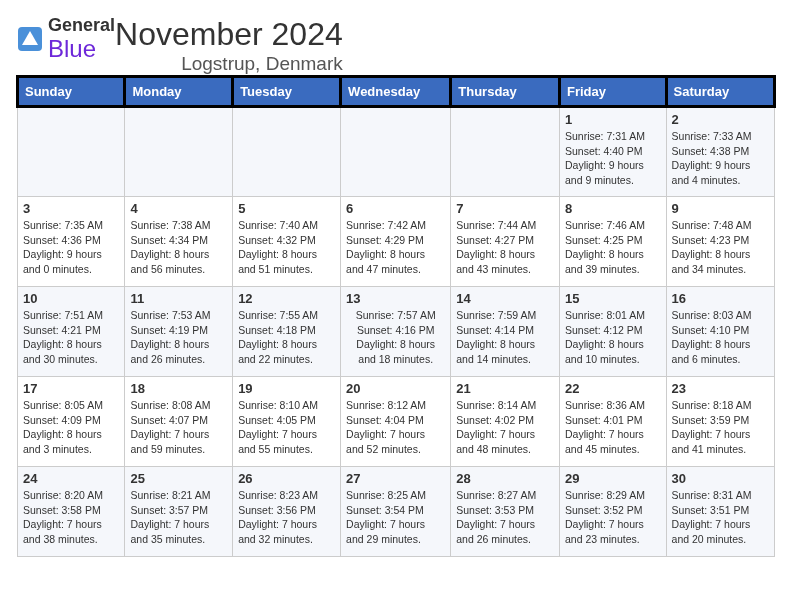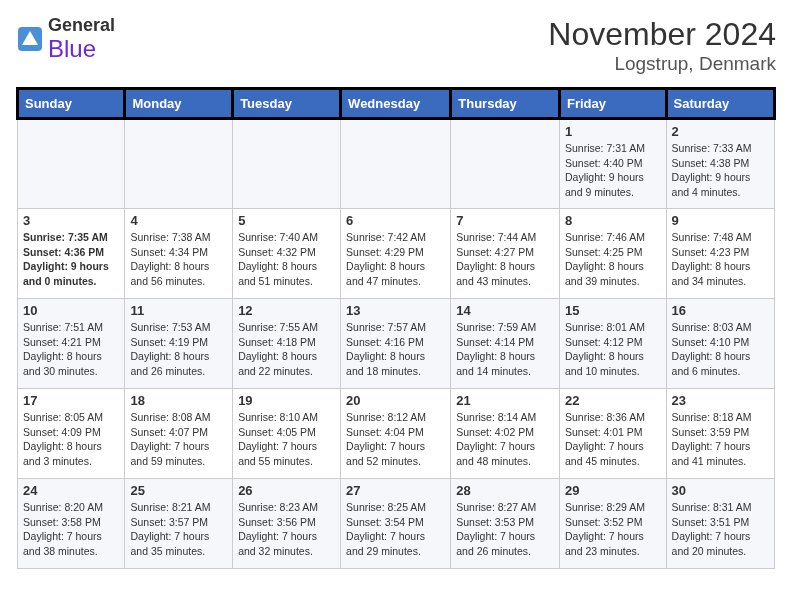--- a/index.html
+++ b/index.html
@@ -5,23 +5,21 @@
     * { box-sizing: border-box; margin: 0; padding: 0; }
     body {
       font-family: Arial, sans-serif;
       background: #fff;
       width: 792px;
       min-height: 612px;
       padding: 16px;
     }
     .header {
       display: flex;
-      justify-content: space-between;
       align-items: flex-start;
-      margin-bottom: 12px;
     }
     .logo {
       display: flex;
       align-items: center;
     }
     .logo-text {
       display: flex;
       flex-direction: column;
       line-height: 1.1;
     }
@@ -148,21 +146,21 @@
           <span class="day-number">2</span>
           <div class="day-info" style="white-space: pre-line;">Sunrise: 7:33 AM
 Sunset: 4:38 PM
 Daylight: 9 hours
 and 4 minutes.</div>
         </td>
       </tr>
       <tr>
         <td>
           <span class="day-number">3</span>
-          <div class="day-info" style="white-space: pre-line; font-weight: bold;">Sunrise: 7:35 AM
+          <div class="day-info" style="white-space: pre-line;">Sunrise: 7:35 AM
 Sunset: 4:36 PM
 Daylight: 9 hours
 and 0 minutes.</div>
         </td>
         <td>
           <span class="day-number">4</span>
           <div class="day-info" style="white-space: pre-line;">Sunrise: 7:38 AM
 Sunset: 4:34 PM
 Daylight: 8 hours
 and 56 minutes.</div>
@@ -220,21 +218,21 @@
         </td>
         <td>
           <span class="day-number">12</span>
           <div class="day-info" style="white-space: pre-line;">Sunrise: 7:55 AM
 Sunset: 4:18 PM
 Daylight: 8 hours
 and 22 minutes.</div>
         </td>
         <td>
           <span class="day-number">13</span>
-          <div class="day-info" style="white-space: pre-line;">Sunrise: 7:57 AM
+          <div class="day-info" style="white-space: pre-line; text-align: center;">Sunrise: 7:57 AM
 Sunset: 4:16 PM
 Daylight: 8 hours
 and 18 minutes.</div>
         </td>
         <td>
           <span class="day-number">14</span>
           <div class="day-info" style="white-space: pre-line;">Sunrise: 7:59 AM
 Sunset: 4:14 PM
 Daylight: 8 hours
 and 14 minutes.</div>

